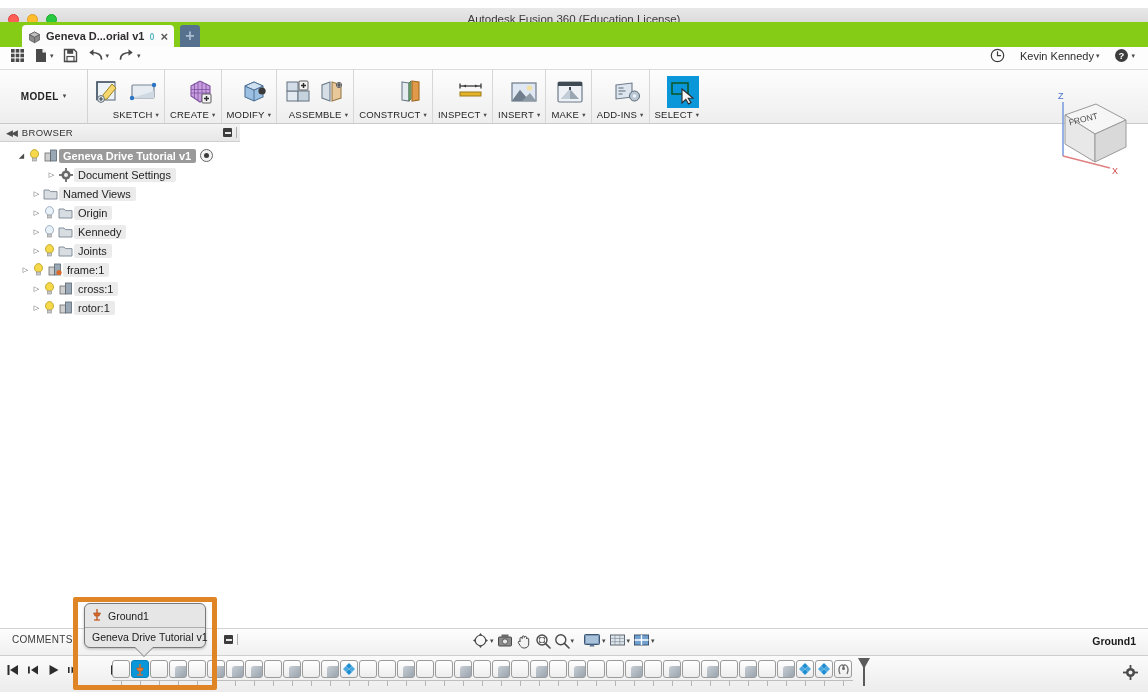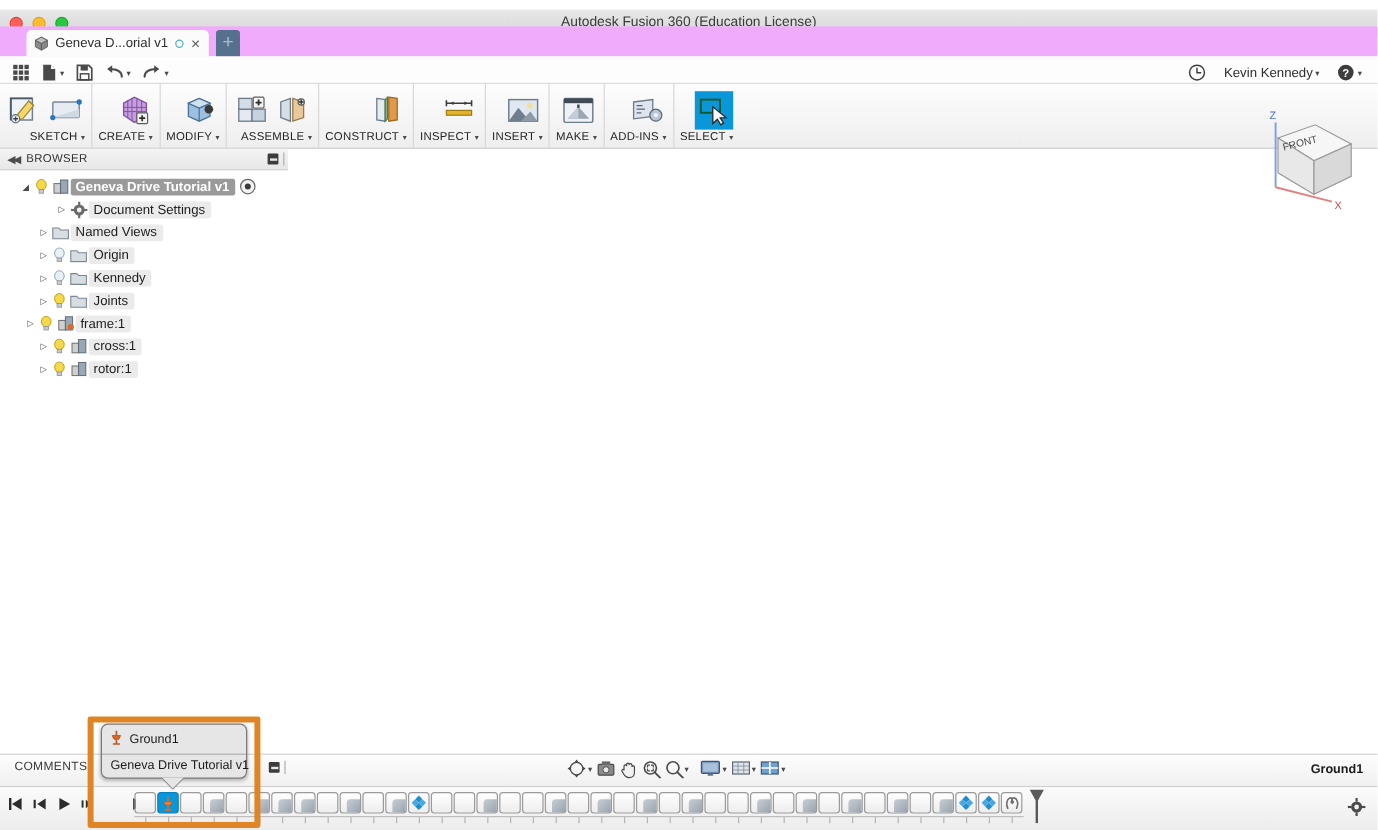--- a/index.html
+++ b/index.html
@@ -22,21 +22,22 @@
   .tl.y { background: #ffbd2e; border: 1px solid #dea123; }
   .tl.g { background: #28c940; border: 1px solid #1aab29; }
   .win-title {
     position: absolute; top: 0; left: 0; width: 1148px; height: 22px;
     line-height: 22px; text-align: center; font-size: 11.5px; color: #3a3a3a;
   }
 
   
   .tabstrip {
     position: absolute; top: 22px; left: 0; width: 1148px; height: 25px;
-    background: #f0abfc;
+    background: #84cc16;
+    font-weight: bold;
   }
   .doctab {
     position: absolute; top: 3px; left: 22px; height: 22px; width: 152px;
     background: #fbfbfb; border-radius: 4px 4px 0 0;
     display: flex; align-items: center; padding: 0 6px; gap: 5px;
   }
   .tab-cube { width: 13px; height: 13px; flex: 0 0 auto; }
   .tab-label { font-size: 11px; color: #2e2e2e; white-space: nowrap; }
   .tab-dot {
     width: 7px; height: 7px; border-radius: 50%;
@@ -46,21 +47,21 @@
   .newtab {
     position: absolute; top: 3px; left: 180px; width: 20px; height: 22px;
     color: #a9bcce; font-size: 16px; text-align: center; line-height: 21px;
     background: #56718e; border-radius: 3px 3px 0 0;
   }
 
   
   .qab {
     position: absolute; top: 47px; left: 0; width: 1148px; height: 23px;
     background: #fdfdfd; border-bottom: 1px solid #dcdcdc;
-    display: flex; align-items: flex-end; gap: 28px;
+    display: flex; align-items: flex-start; gap: 28px;
   }
   .qab-left { display: flex; align-items: center; gap: 3px; padding-left: 7px; }
   .qab-right { margin-left: auto; display: flex; align-items: center; gap: 9px; padding-right: 10px; }
   .qbtn { display: flex; align-items: center; gap: 2px; padding: 1px 3px; cursor: pointer; }
   .caret { font-size: 7px; color: #4a4a4a; }
   .username { font-size: 11px; color: #2d2d2d; }
 
   
   .ribbon {
     position: absolute; top: 70px; left: 0; width: 1148px; height: 54px;
@@ -286,20 +287,24 @@
           <circle cx="7.5" cy="7.5" r="6.5" fill="#3d3d3d"></circle>
           <text x="7.5" y="11" font-size="9.5" font-family="Liberation Sans" fill="#fff" text-anchor="middle" font-weight="bold">?</text>
         </svg>
         <span class="caret">▾</span>
       </span>
     </div>
   </div>
 
   <div class="grip"></div>
   <div class="ribbon">
+    <div class="ws-selector">
+      <span class="ws-label">MODEL</span>
+      <span class="caret">▾</span>
+    </div>
 
     <div class="rgroup">
       <div class="ricons">
         <div class="ibox">
           <svg width="30" height="30" viewBox="0 0 30 30">
             <rect x="3" y="5" width="18" height="18" fill="#eef3f8" stroke="#6f7d8c" stroke-width="1.2"></rect>
             <path d="M3 23 L3 5 L21 5" fill="none" stroke="#4a5a6a" stroke-width="1.6"></path>
             <path d="M9 18 L18 7 L22 11 L13 22 L8 23 Z" fill="#f5d76e" stroke="#9c8324" stroke-width="1"></path>
             <path d="M18 7 L22 11" stroke="#9c8324" stroke-width="1"></path>
             <circle cx="7" cy="22" r="3.4" fill="#e9edf1" stroke="#5e6b78" stroke-width="1"></circle>

